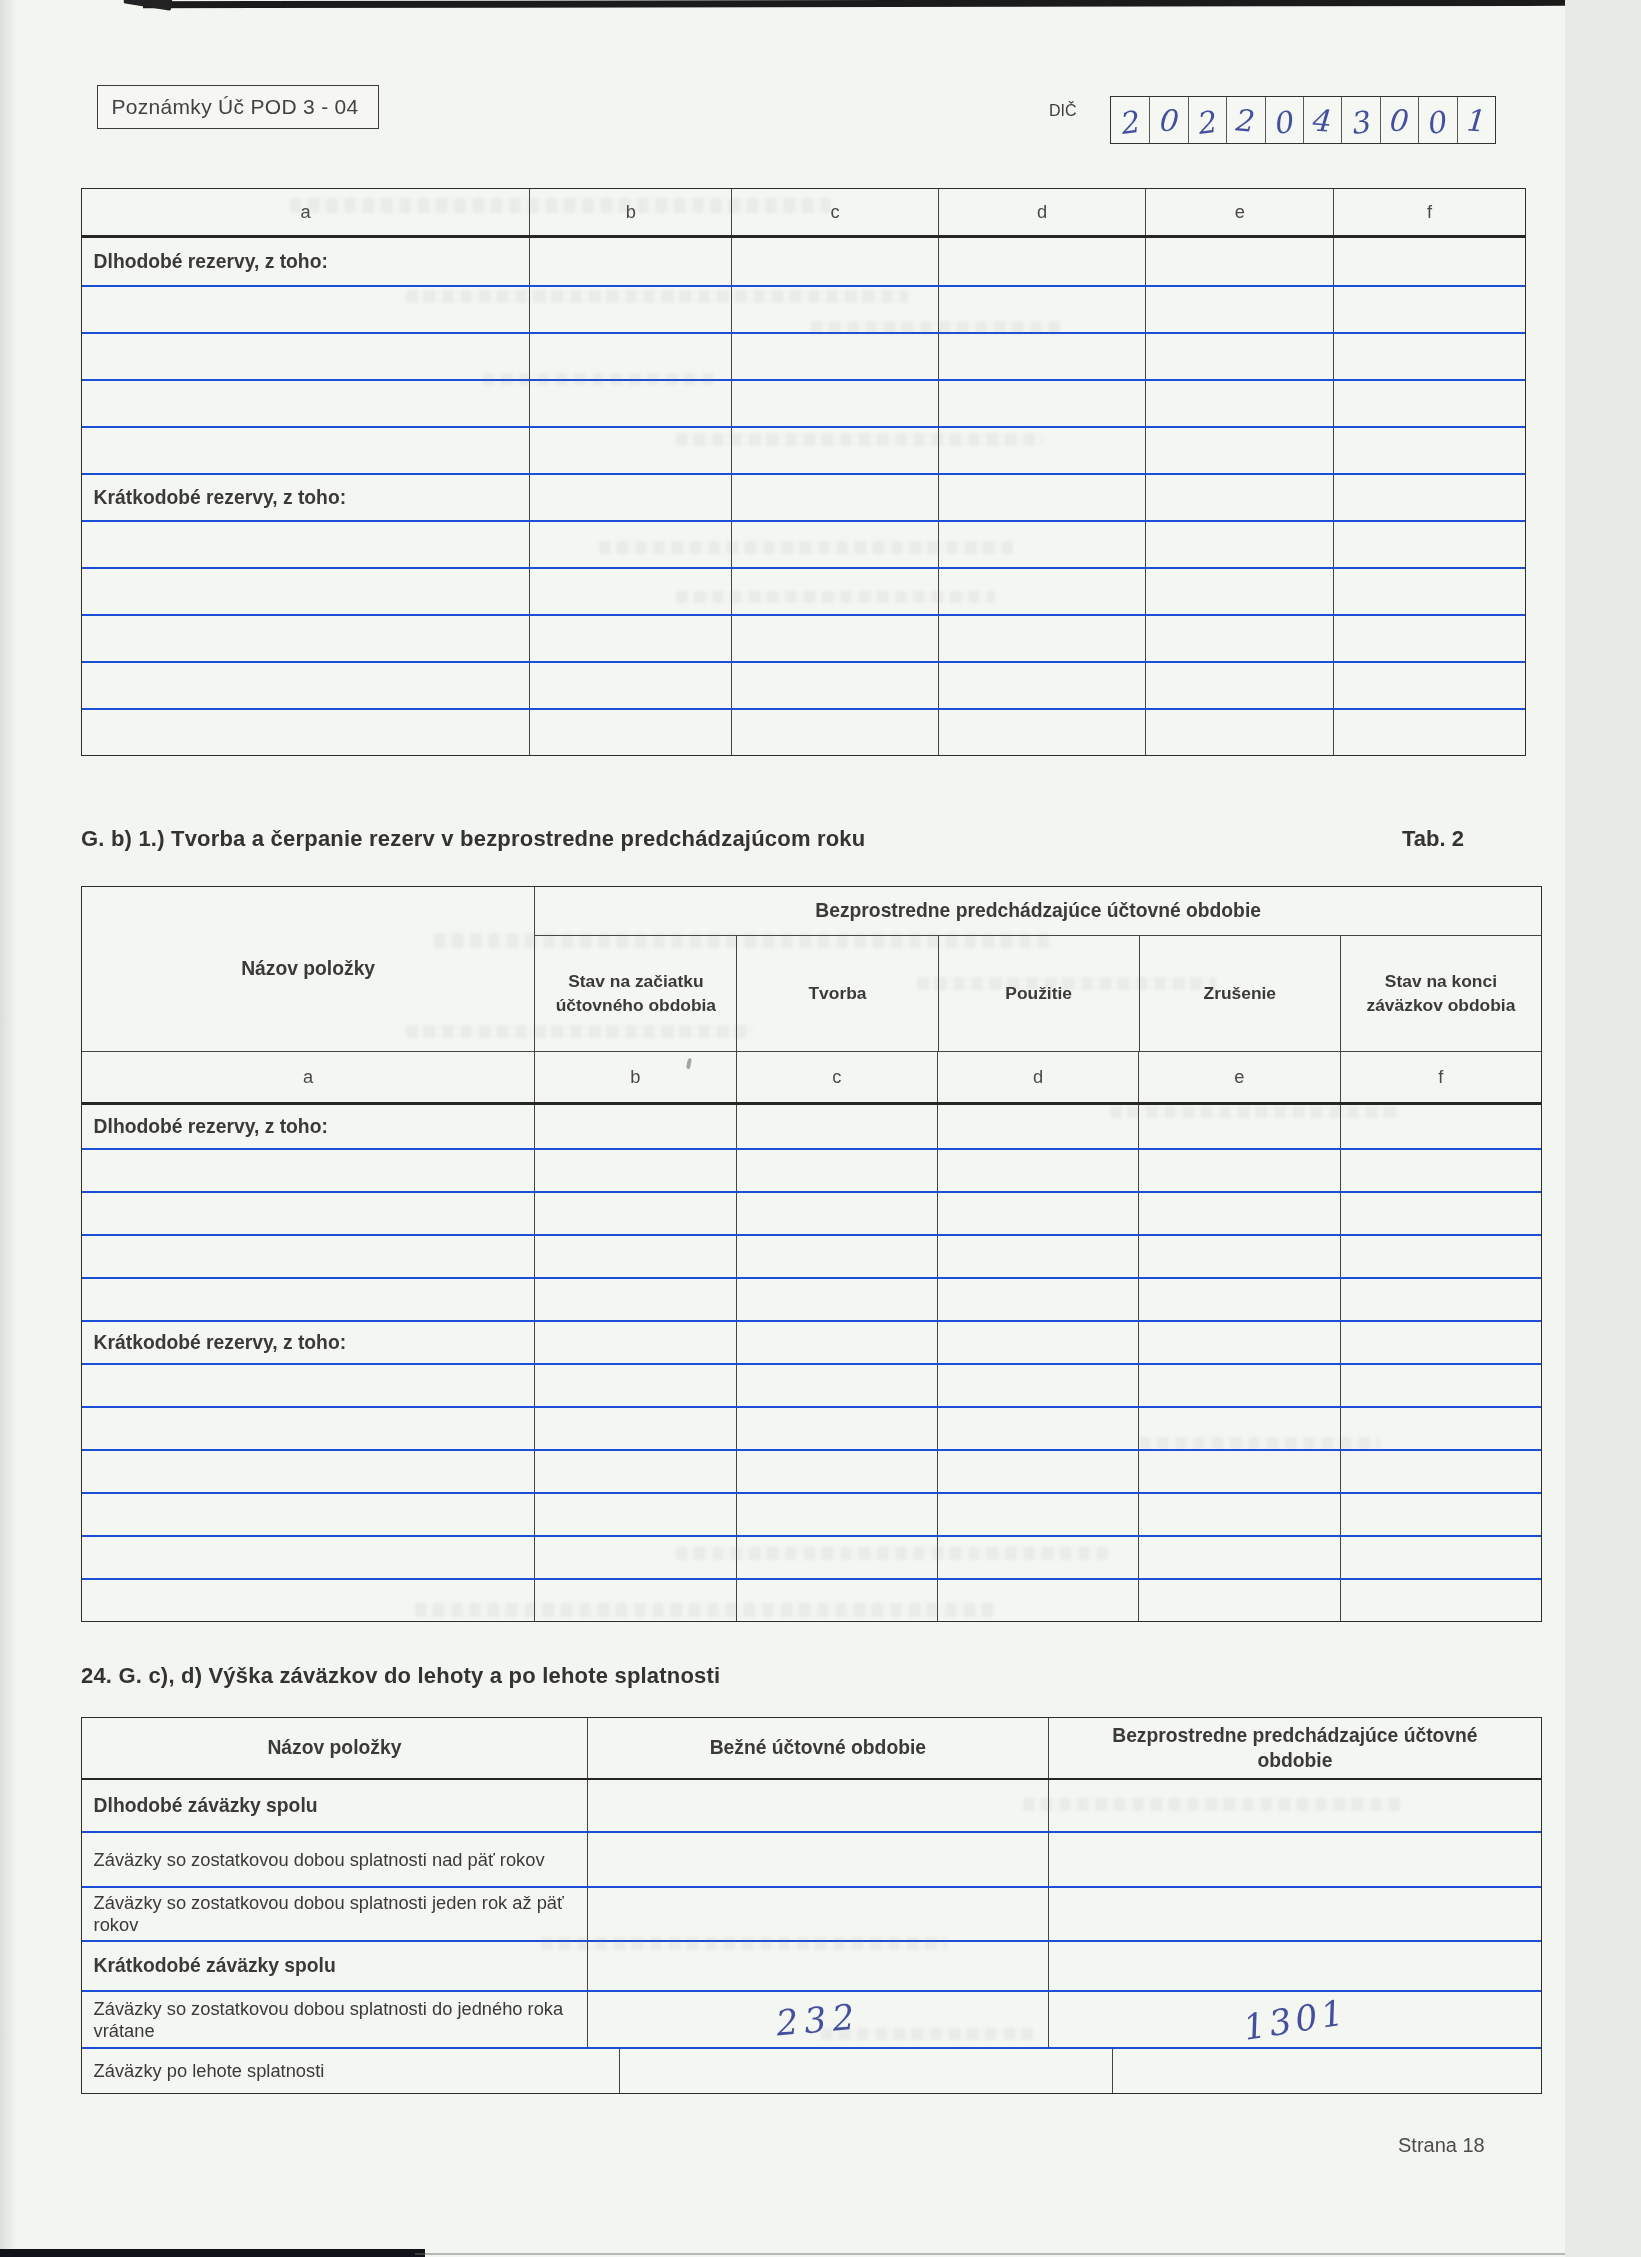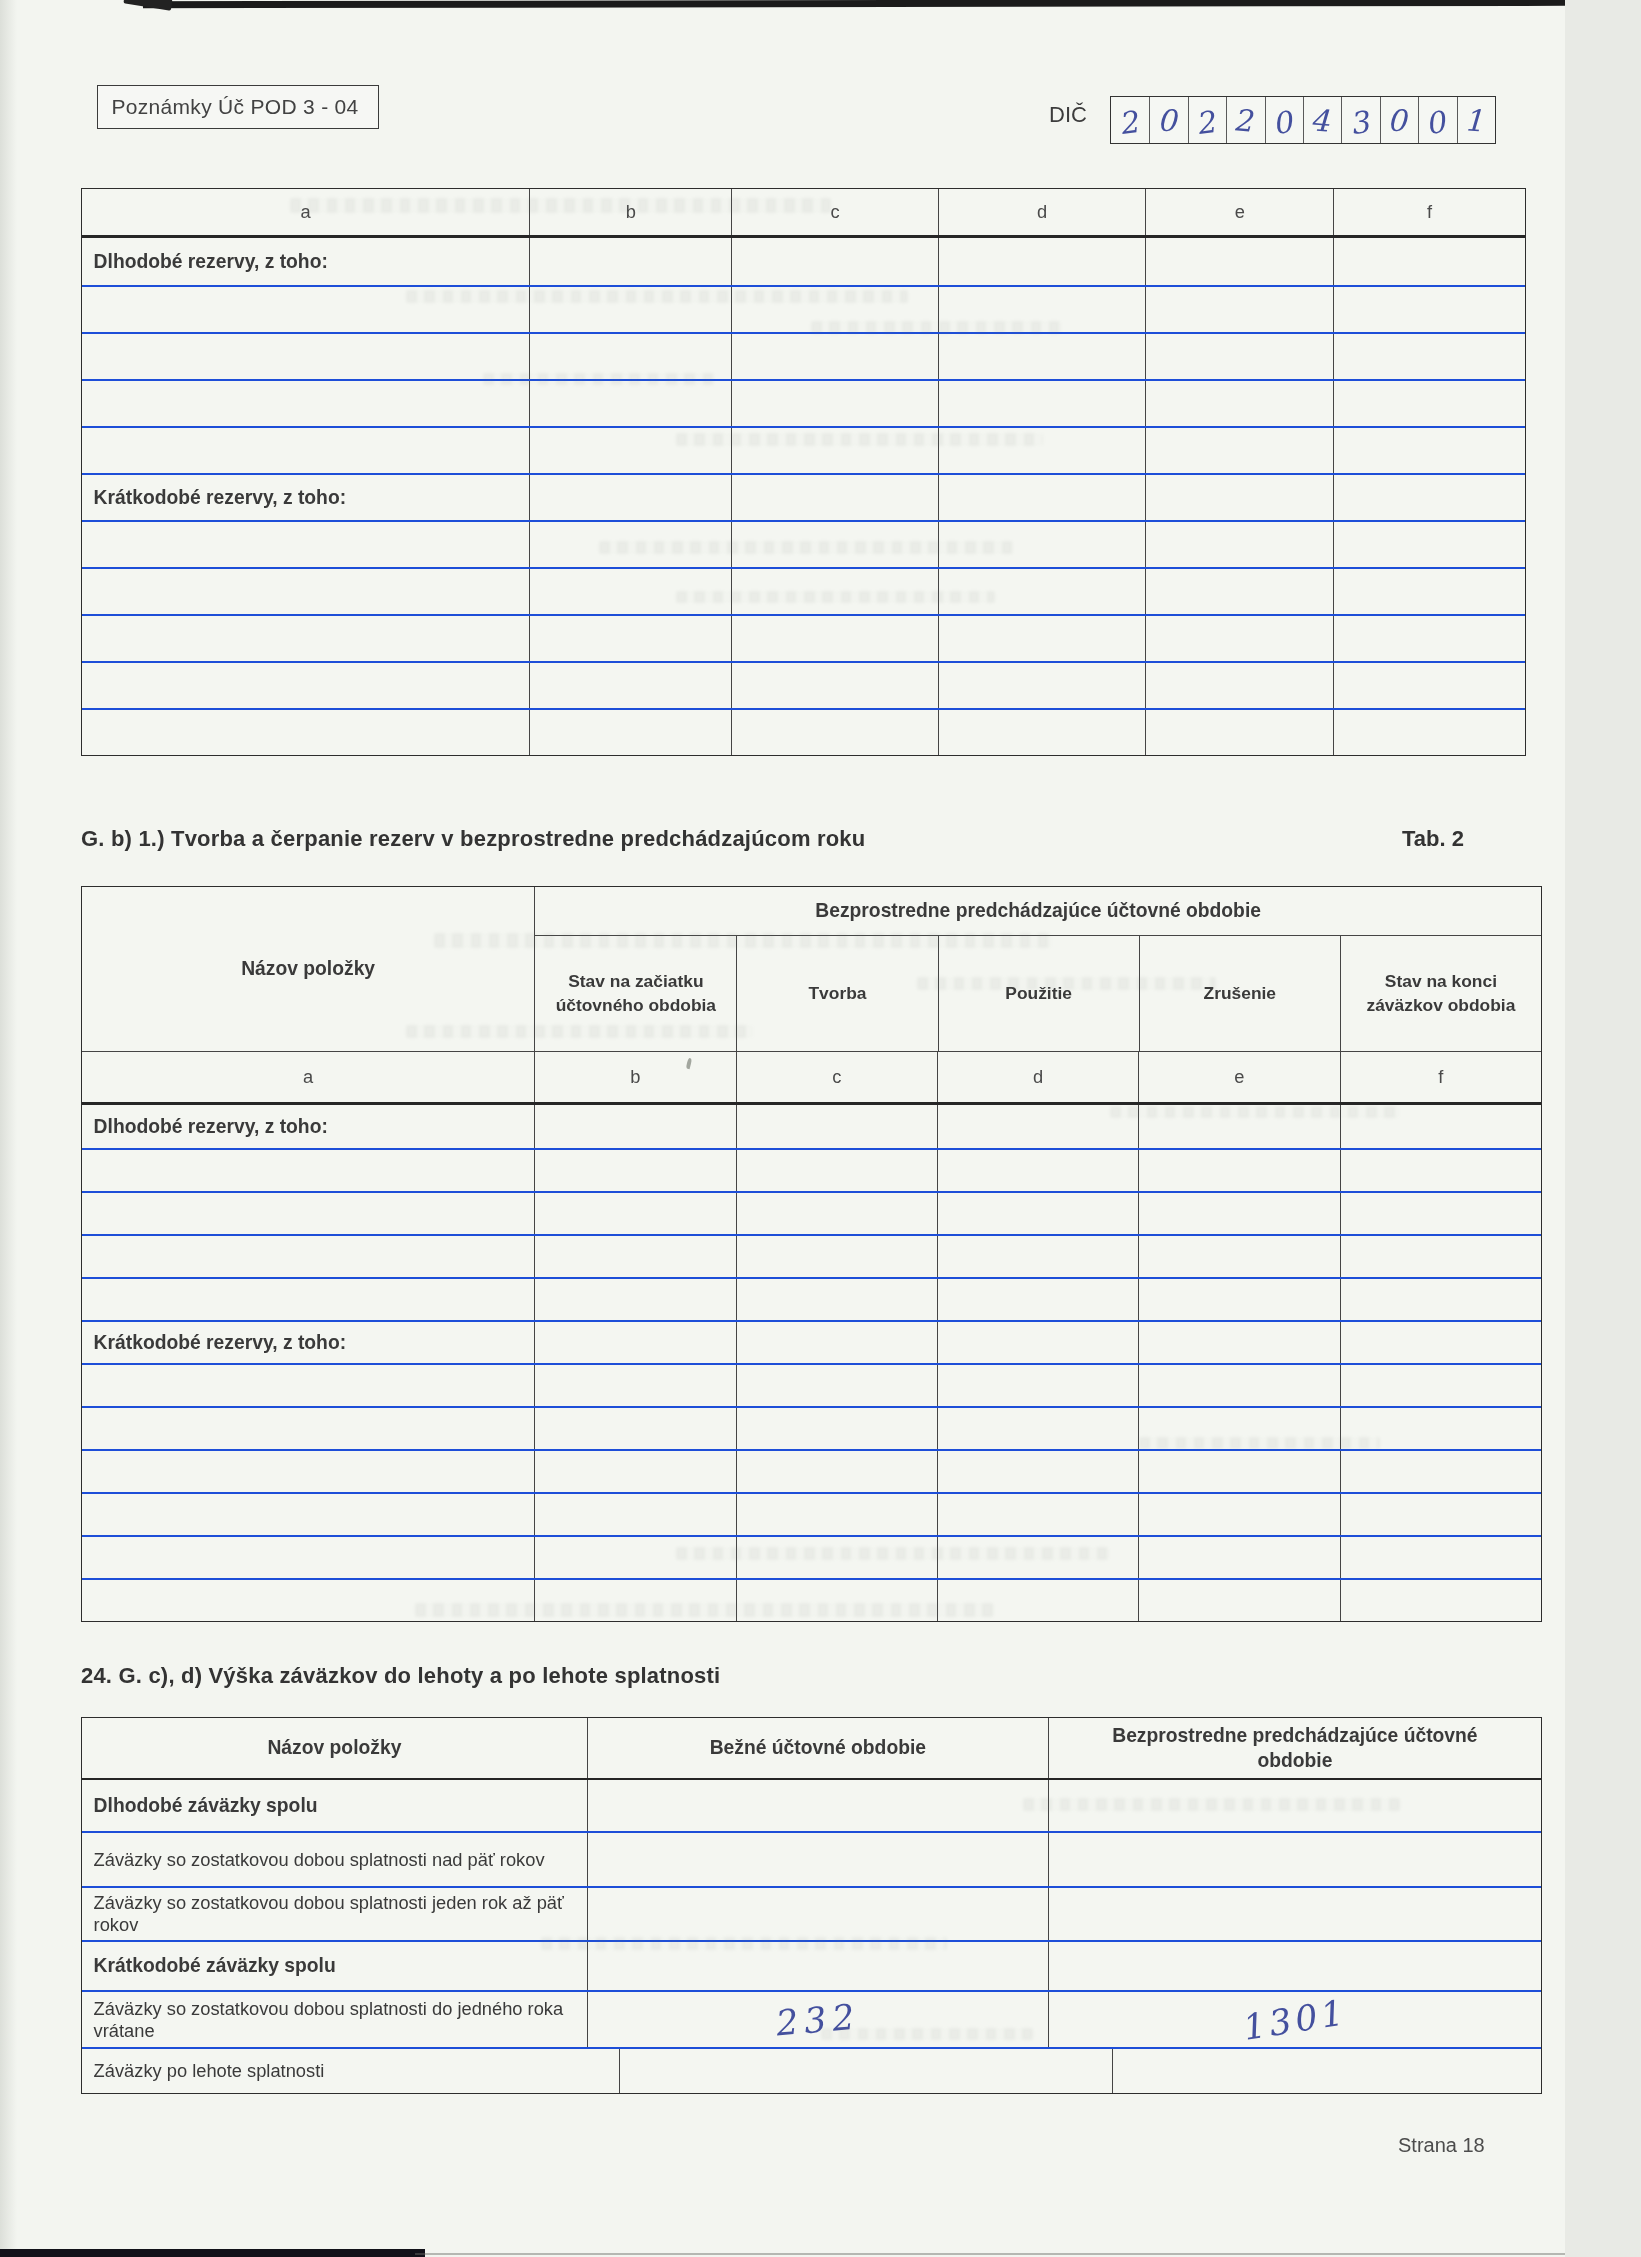--- a/index.html
+++ b/index.html
@@ -13,21 +13,21 @@
     background:linear-gradient(90deg,#dcdfd9,rgba(220,223,217,0));}
   .top-strip{position:absolute;top:0;left:143px;width:1498px;height:6.8px;background:#1b1b1b;transform:rotate(-0.1deg);}
   .top-notch{position:absolute;top:-3.9px;left:124px;width:48px;height:10.6px;background:#222;transform:rotate(9deg);border-radius:1.9px;}
   .bottom-strip{position:absolute;bottom:0;left:0;width:425px;height:7.7px;background:#12121a;}
   .bottom-line{position:absolute;bottom:1.9px;left:415px;width:1226px;height:1.9px;background:#6a6d66;opacity:.45;}
 
   
   .title-box{position:absolute;left:97px;top:85px;width:282px;height:44px;box-sizing:border-box;
     border:1.9px solid #3b3b3b;display:flex;align-items:center;padding-left:13.5px;
     font-size:21px;color:#424242;letter-spacing:0.3px;background:rgba(255,255,255,.25);}
-  .dic-label{position:absolute;left:1049px;top:102px;font-size:22px;color:#3c3c3c;}
+  .dic-label{position:absolute;left:1049px;top:102px;font-size:16px;color:#3c3c3c;}
   .dic-box{position:absolute;left:1110px;top:96px;width:386px;height:48px;box-sizing:border-box;
     border:1.9px solid #333;display:grid;grid-template-columns:repeat(10,1fr);background:rgba(255,255,255,.2);}
   .dic-cell{border-left:1px solid #5a5a5a;display:flex;align-items:center;justify-content:center;}
   .dic-cell:first-child{border-left:none;}
   .ink{font-family:"DejaVu Serif",serif;font-style:italic;color:#44509e;}
   .dic-digit{font-size:30px;}
   .dic-cell:nth-child(odd) .dic-digit{transform:rotate(-7deg) translateY(1.9px);}
   .dic-cell:nth-child(even) .dic-digit{transform:rotate(5deg);}
 
   

